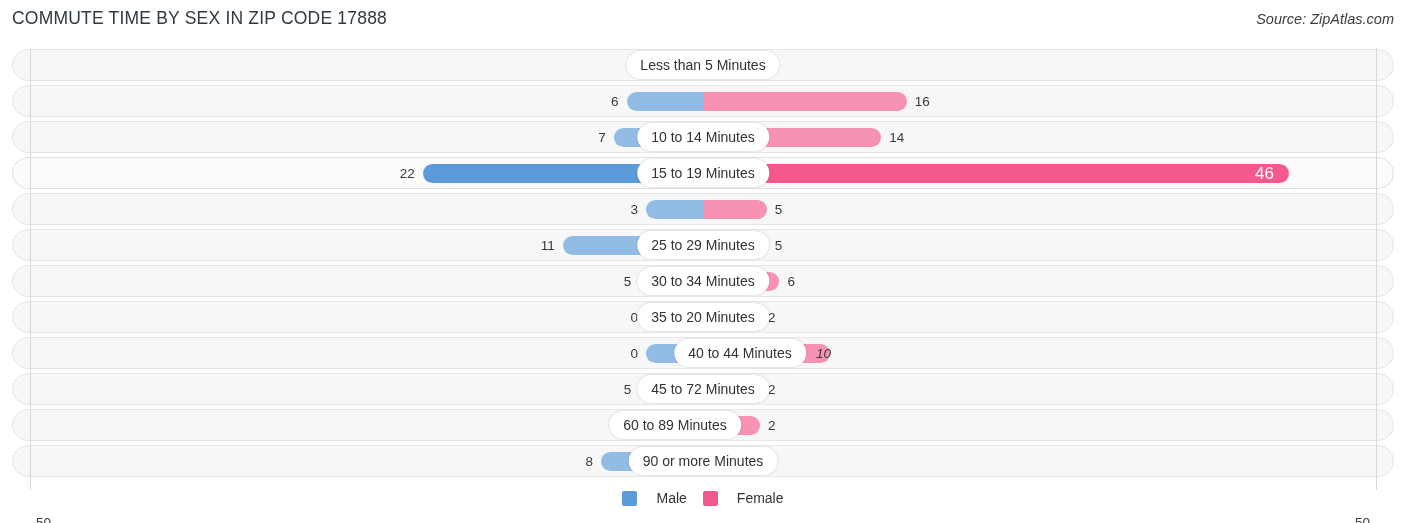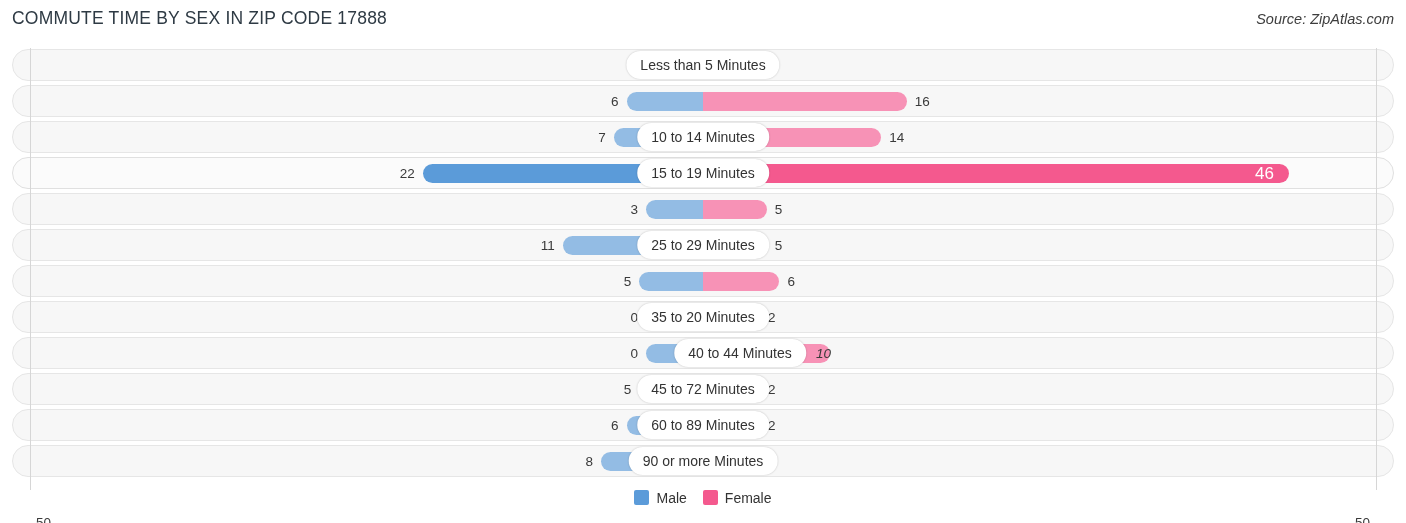--- a/index.html
+++ b/index.html
@@ -106,21 +106,21 @@
   .axis-val{
     position:absolute;top:4px;
     font-size:13.5px;color:#3a3a3a;margin-top:25px;
   }
   .axis-val.left{left:36px;}
   .axis-val.right{right:36px;}
   .legend{
     position:absolute;left:0;right:0;top:4px;
     display:flex;justify-content:center;align-items:center;gap:16px;
   }
-  .legend-item{display:flex;gap:7px;}
+  .legend-item{display:flex;align-items:center;gap:19px;}
   .swatch{width:15px;height:15px;border-radius:2px;display:block;}
   .legend-label{font-size:14px;color:#333;}
 </style>
 </head>
 <body>
 
 <div class="page">
 
   <div class="chart-title">COMMUTE TIME BY SEX IN ZIP CODE 17888</div>
   <div class="source">Source: ZipAtlas.com</div>
@@ -173,20 +173,21 @@
         <div class="val male" style="right: 851.14px;">11</div>
         <div class="val female" style="left: 774.7px;">5</div>
         <div class="center-label" style="left: 703px;">25 to 29 Minutes</div>
       </div>
       <div class="row">
         <div class="track"></div>
         <div class="bar male" style="left: 639.3px; width: 63.7px;"></div>
         <div class="bar female" style="left: 703px; width: 76.44px;"></div>
         <div class="val male" style="right: 774.7px;">5</div>
         <div class="val female" style="left: 787.44px;">6</div>
+        <div class="center-label" style="left: 703px;">30 to 34 Minutes</div>
       </div>
       <div class="row">
         <div class="track"></div>
         <div class="bar male" style="left: 646px; width: 57px;"></div>
         <div class="bar female" style="left: 703px; width: 57px;"></div>
         <div class="val male" style="right: 768px;">0</div>
         <div class="val female" style="left: 768px;">2</div>
         <div class="center-label" style="left: 703px;">35 to 20 Minutes</div>
       </div>
       <div class="row">
@@ -204,21 +205,21 @@
         <div class="val male" style="right: 774.7px;">5</div>
         <div class="val female" style="left: 768px;">2</div>
         <div class="center-label" style="left: 703px;">45 to 72 Minutes</div>
       </div>
       <div class="row">
         <div class="track"></div>
         <div class="bar male" style="left: 626.56px; width: 76.44px;"></div>
         <div class="bar female" style="left: 703px; width: 57px;"></div>
         <div class="val male" style="right: 787.44px;">6</div>
         <div class="val female" style="left: 768px;">2</div>
-        <div class="center-label" style="left: 703px;">60 to 89 Minutes</div>
+        <div class="center-label" style="left: 675px;">60 to 89 Minutes</div>
       </div>
       <div class="row">
         <div class="track"></div>
         <div class="bar male" style="left: 601.08px; width: 101.92px;"></div>
         <div class="bar female" style="left: 703px; width: 57px;"></div>
         <div class="val male" style="right: 812.92px;">8</div>
         <div class="val female" style="left: 768px;">0</div>
         <div class="center-label" style="left: 703px;">90 or more Minutes</div>
       </div>
     </div>

